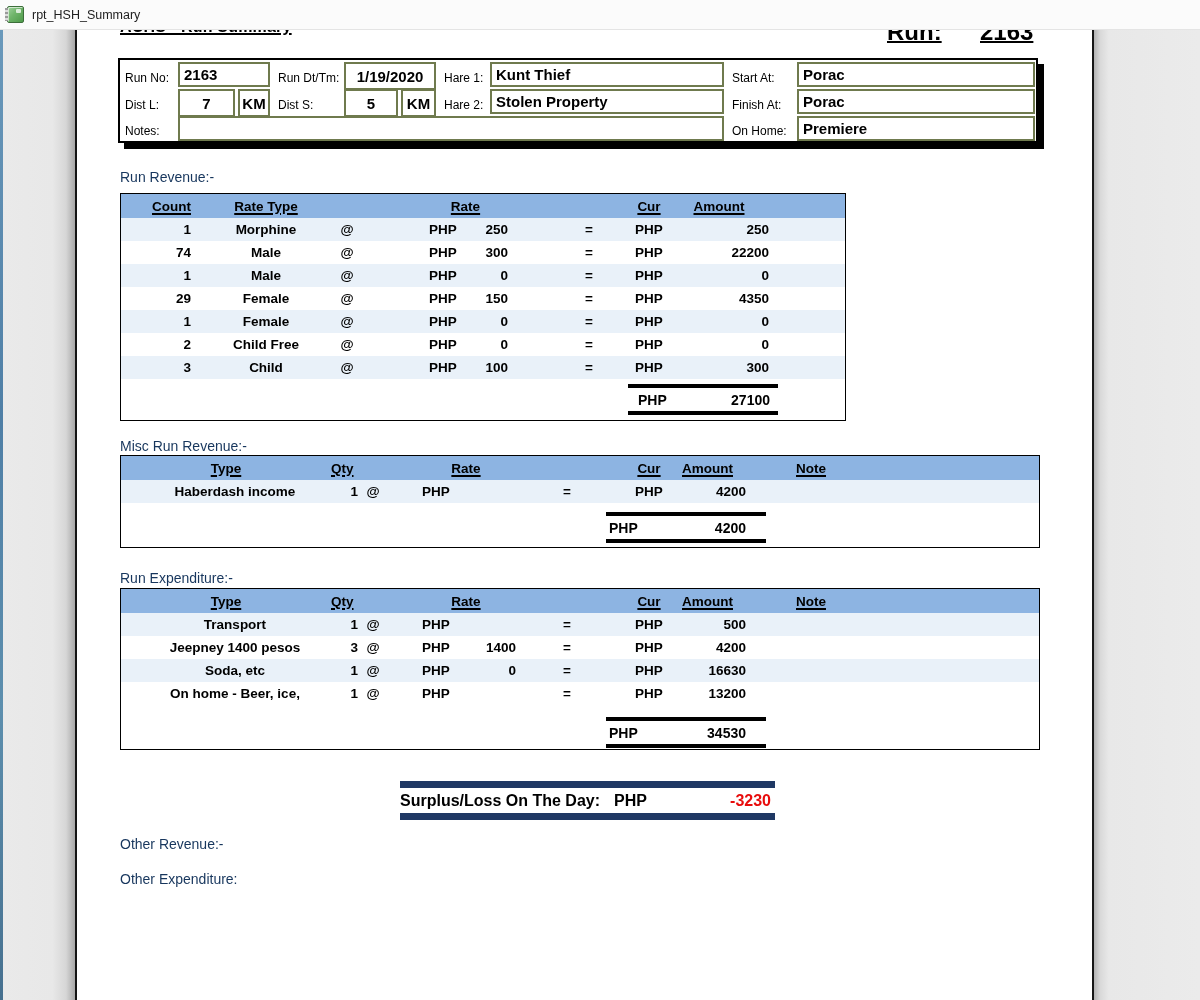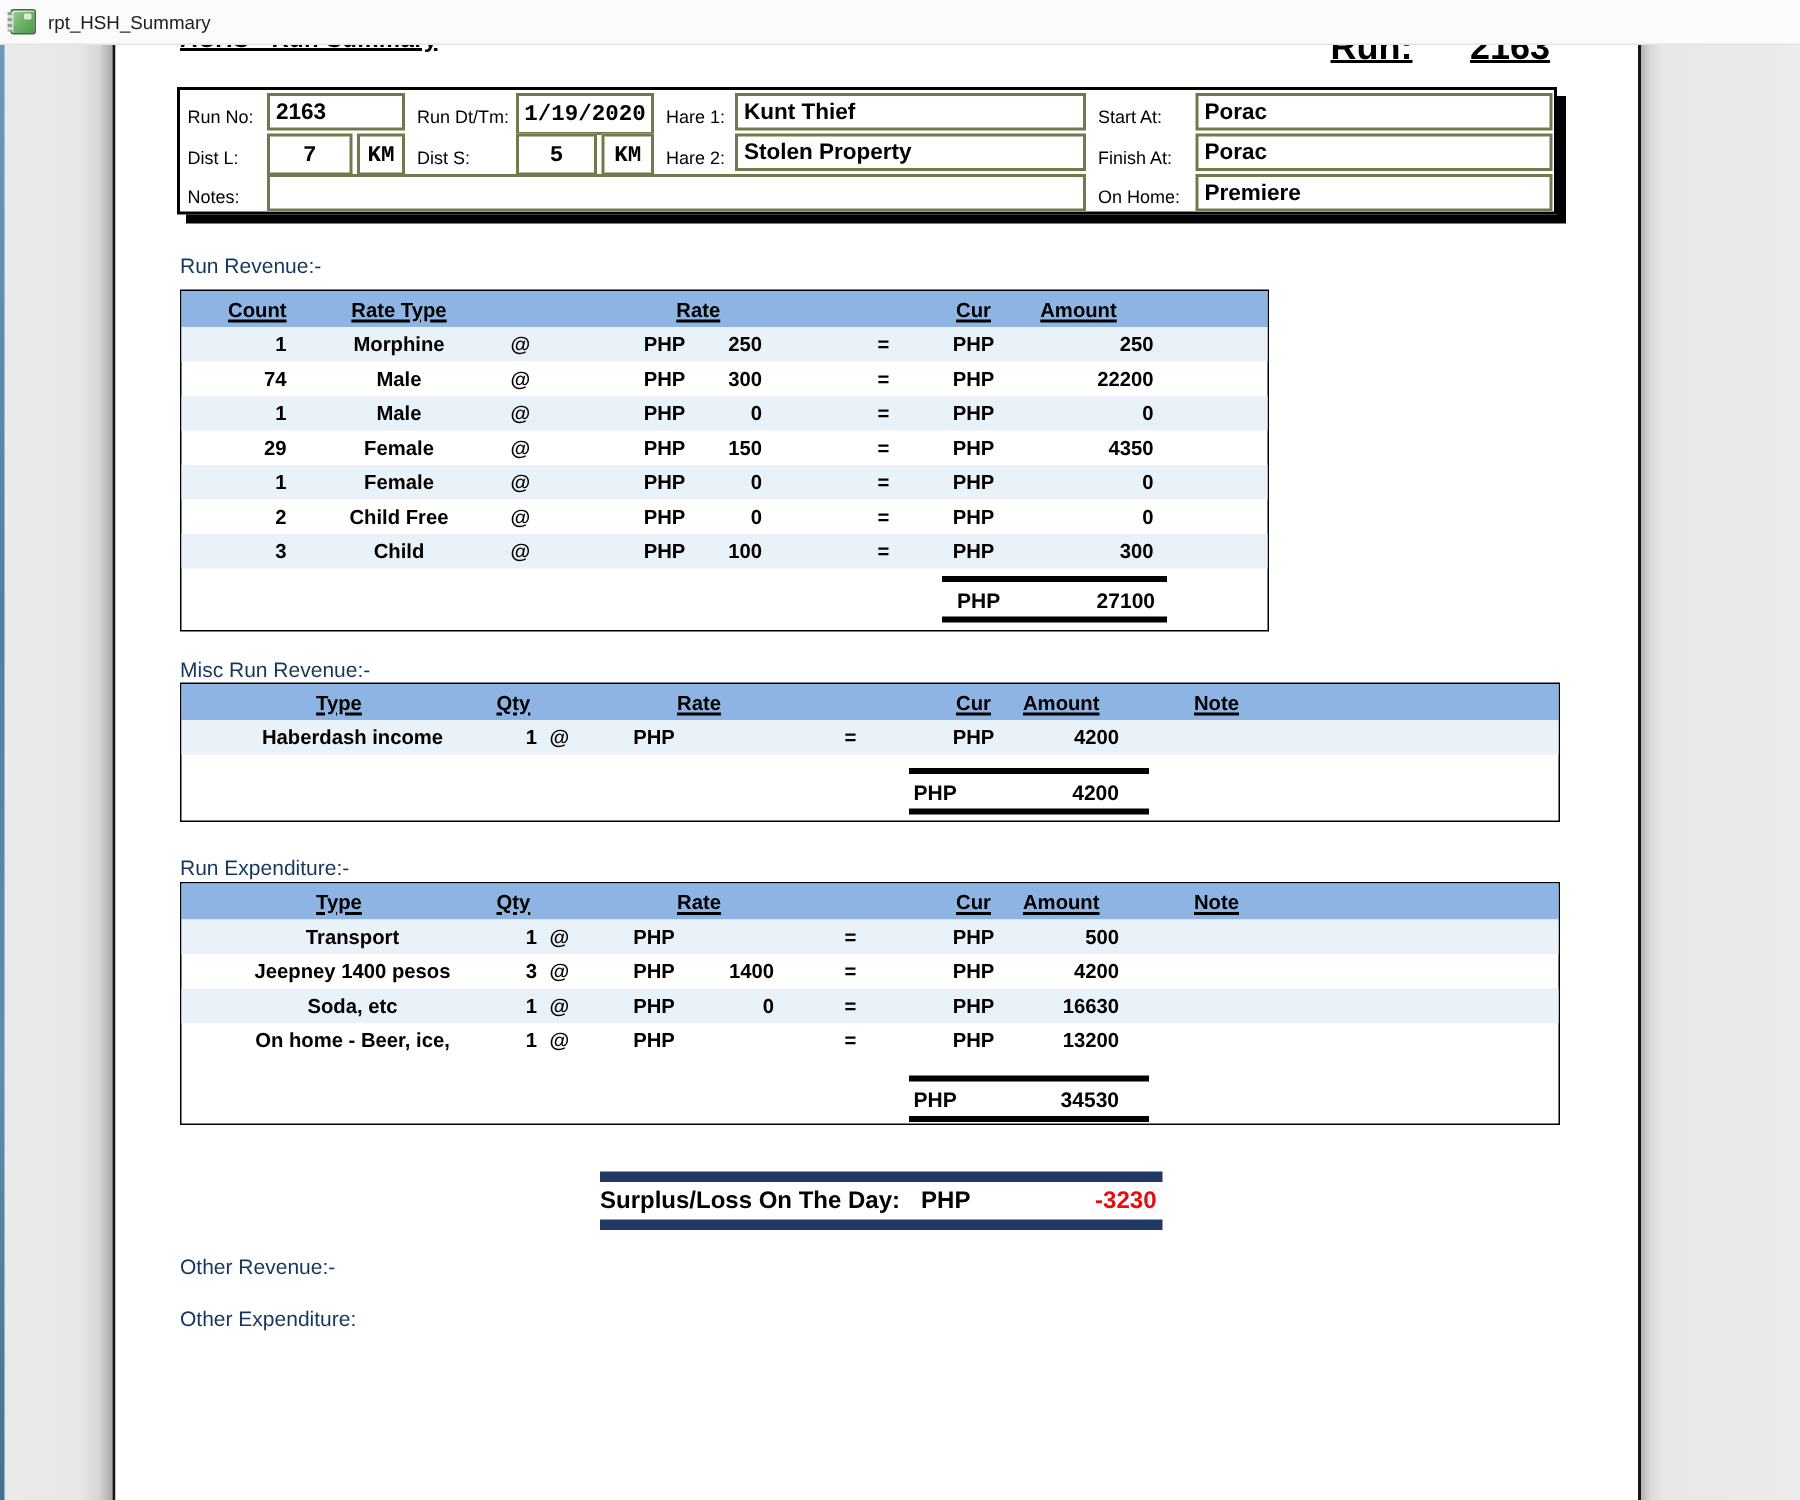--- a/index.html
+++ b/index.html
@@ -32,21 +32,21 @@
                text-decoration:underline; text-decoration-thickness:2px; letter-spacing:.2px; }
   .run-top { position:absolute; top:-12px; font-size:24px; font-weight:bold; color:#000; }
   .run-top .u { text-decoration:underline; text-decoration-thickness:2px; }
   .run-lbl { left:810px; }
   .run-num { left:903px; }
 
   
   .hdr-box { position:absolute; left:41px; top:28px; width:920px; height:85px; border:2px solid #000; background:#fff; box-shadow:6px 6px 0 #000; }
   .flabel { position:absolute; font-size:12px; color:#000; }
   .fbox { position:absolute; border:2px solid #6f7a4e; background:#fff; display:flex; align-items:center; font-weight:bold; font-size:15px; padding:0 4px; }
-  .fbox.center { justify-content:center; padding:12px;font-family:Liberation Mono, monospace; }
+  .fbox.center { justify-content:center; padding:12px; }
 
   
   .sec-label { position:absolute; left:43px; font-size:14px; color:#17365d; }
 
   
   .tbl { position:absolute; border:1px solid #000; background:#fff; }
   .thead { height:24px; background:#8db4e2; font-weight:bold; font-size:13.5px; color:#000; }
   .thead span { text-decoration:underline; text-decoration-thickness:1.5px; text-underline-offset:2px; }
   .trow { height:23px; font-weight:bold; font-size:13.5px; color:#000; }
   .trow.odd { background:#e9f1f9; }

